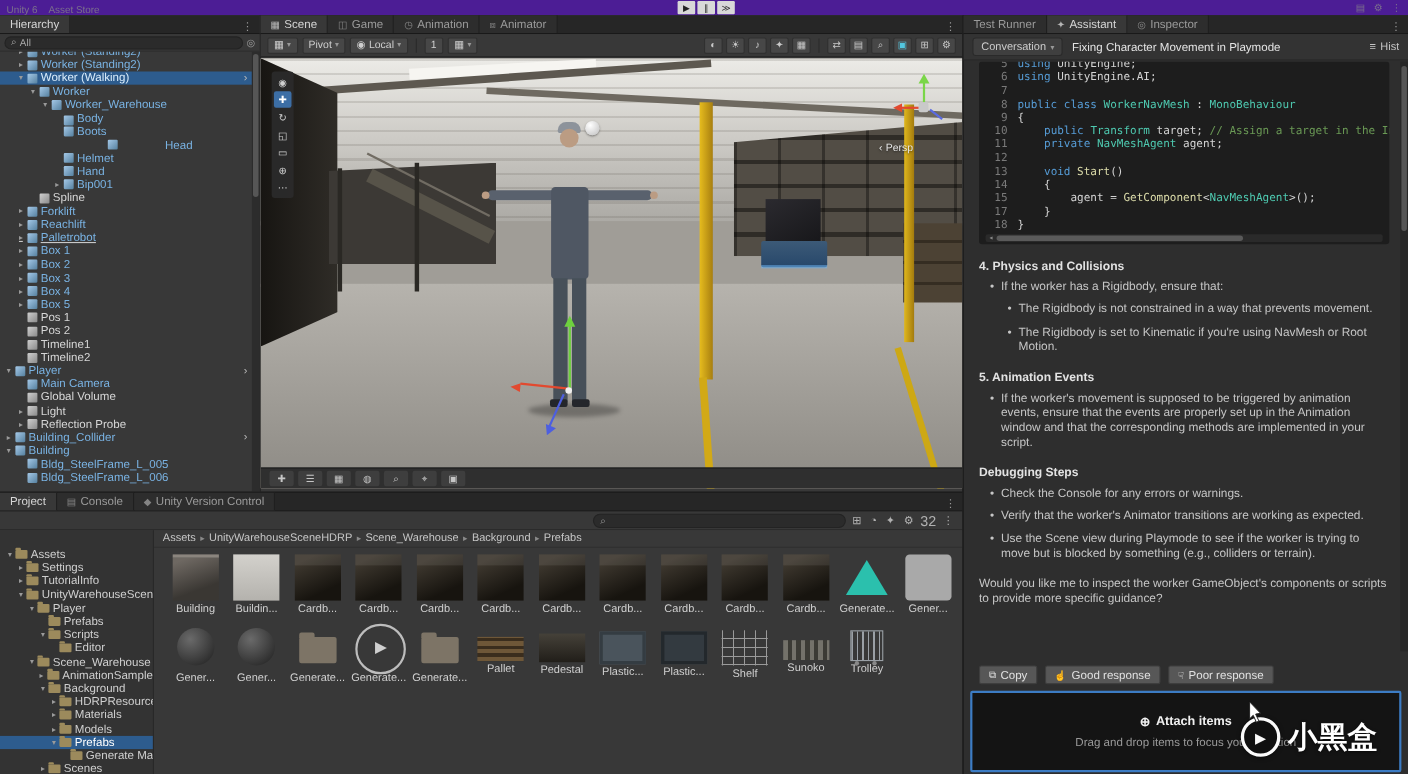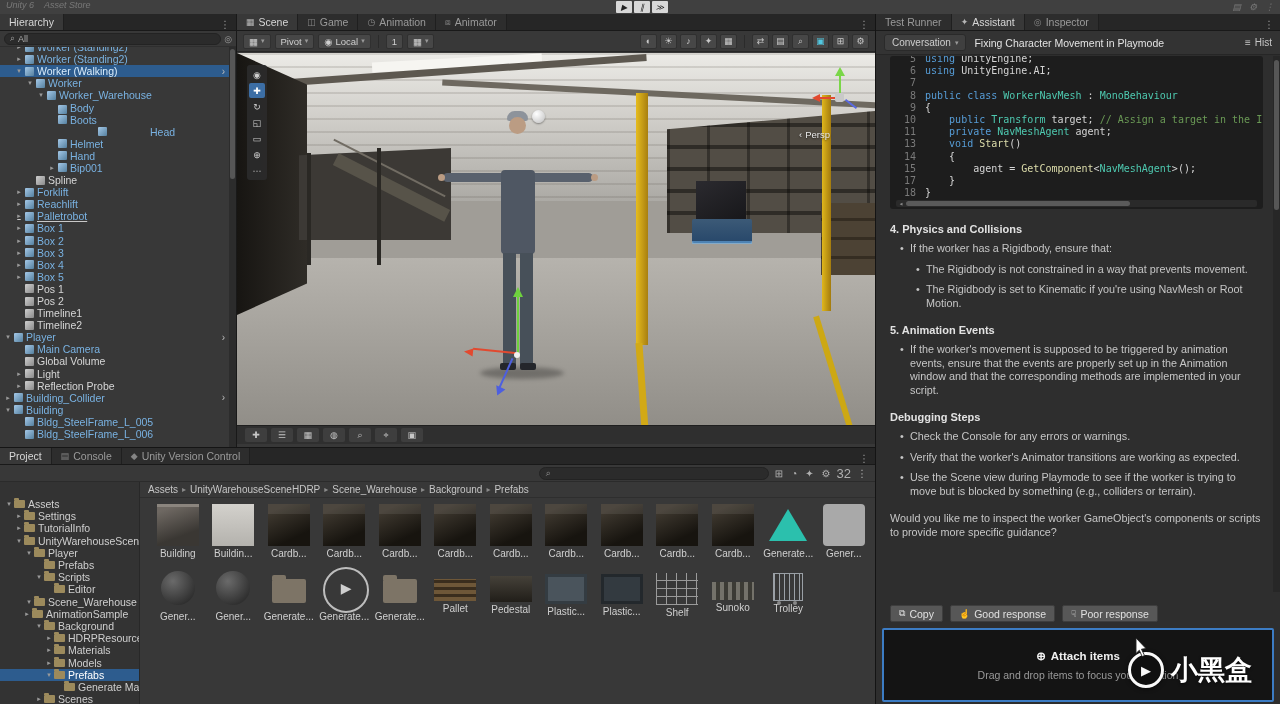--- a/index.html
+++ b/index.html
@@ -1,21 +1,21 @@
 <!DOCTYPE html>
 <html><head>
 <meta charset="utf-8">
 <style>
   html,body{margin:0;padding:0;background:#000;}
   *{box-sizing:border-box;}
   .root{position:relative;width:1280px;height:704px;background:#191919;font-family:"Liberation Sans",sans-serif;overflow:hidden;color:#c8c8c8;}
   .mono{font-family:"DejaVu Sans Mono",monospace;}
 
   
-  .topbar{position:absolute;left:0;top:0;width:1280px;height:14px;background:#404040;display:flex;align-items:flex-start;font-size:9px;color:#8a8a8a;padding:0 6px;gap:10px;font-style:italic;}
+  .topbar{position:absolute;left:0;top:0;width:1280px;height:14px;background:#4c1d95;display:flex;align-items:flex-end;font-size:9px;color:#8a8a8a;padding:0 6px;gap:10px;}
   .topbar .dim{opacity:.75;}
   .tb-play{position:absolute;left:616px;top:1px;display:flex;gap:2px;}
   .tb-play .pbtn{width:16px;height:12px;background:#d8d8d8;color:#222;font-size:8px;display:flex;align-items:center;justify-content:center;border-radius:1px;}
   .tb-right{position:absolute;right:6px;top:0;display:flex;gap:8px;align-items:center;height:14px;}
 
   
   .tabbar{display:flex;align-items:flex-end;background:#262626;height:17px;border-bottom:1px solid #191919;}
   .tab{display:flex;align-items:center;gap:4px;padding:0 9px;height:16px;font-size:10.5px;color:#9a9a9a;background:#2d2d2d;border-right:1px solid #1f1f1f;white-space:nowrap;}
   .tab.active{background:#383838;color:#d6d6d6;}
   .tab-ic{font-size:9px;opacity:.8;}
@@ -615,21 +615,21 @@
           <div class="prow" style="padding-left: 44px;">
             <span class="arr"></span>
             <span class="fold"></span>
             <span>Editor</span>
           </div>
           <div class="prow" style="padding-left: 24px;">
             <span class="arr">▾</span>
             <span class="fold"></span>
             <span>Scene_Warehouse</span>
           </div>
-          <div class="prow" style="padding-left: 22px;">
+          <div class="prow" style="padding-left: 22px; justify-content: flex-end;">
             <span class="arr">▸</span>
             <span class="fold"></span>
             <span>AnimationSample</span>
           </div>
           <div class="prow" style="padding-left: 34px;">
             <span class="arr">▾</span>
             <span class="fold"></span>
             <span>Background</span>
           </div>
           <div class="prow" style="padding-left: 44px;">
@@ -811,20 +811,21 @@
     <div class="r-content">
       <div class="code mono">
         <div class="code-inner">
             <div class="cl"><span class="ln">5</span><span class="ct"><span class="c-k">using</span><span class="c-p"> UnityEngine;</span></span></div>
             <div class="cl"><span class="ln">6</span><span class="ct"><span class="c-k">using</span><span class="c-p"> UnityEngine.AI;</span></span></div>
             <div class="cl"><span class="ln">7</span><span class="ct"> </span></div>
             <div class="cl"><span class="ln">8</span><span class="ct"><span class="c-k">public class </span><span class="c-t">WorkerNavMesh</span><span class="c-p"> : </span><span class="c-t">MonoBehaviour</span></span></div>
             <div class="cl"><span class="ln">9</span><span class="ct"><span class="c-p">{</span></span></div>
             <div class="cl"><span class="ln">10</span><span class="ct"><span class="c-p">    </span><span class="c-k">public </span><span class="c-t">Transform</span><span class="c-p"> target; </span><span class="c-c">// Assign a target in the Inspect</span></span></div>
             <div class="cl"><span class="ln">11</span><span class="ct"><span class="c-p">    </span><span class="c-k">private </span><span class="c-t">NavMeshAgent</span><span class="c-p"> agent;</span></span></div>
+            <div class="cl"><span class="ln">12</span><span class="ct"> </span></div>
             <div class="cl"><span class="ln">13</span><span class="ct"><span class="c-p">    </span><span class="c-k">void </span><span class="c-m">Start</span><span class="c-p">()</span></span></div>
             <div class="cl"><span class="ln">14</span><span class="ct"><span class="c-p">    {</span></span></div>
             <div class="cl"><span class="ln">15</span><span class="ct"><span class="c-p">        agent = </span><span class="c-m">GetComponent</span><span class="c-p">&lt;</span><span class="c-t">NavMeshAgent</span><span class="c-p">&gt;();</span></span></div>
             <div class="cl"><span class="ln">17</span><span class="ct"><span class="c-p">    }</span></span></div>
             <div class="cl"><span class="ln">18</span><span class="ct"><span class="c-p">}</span></span></div>
           </div>
         <div class="hscroll">
           <span class="hs-arrow">◂</span>
           <div class="hs-thumb"></div>
         </div>

